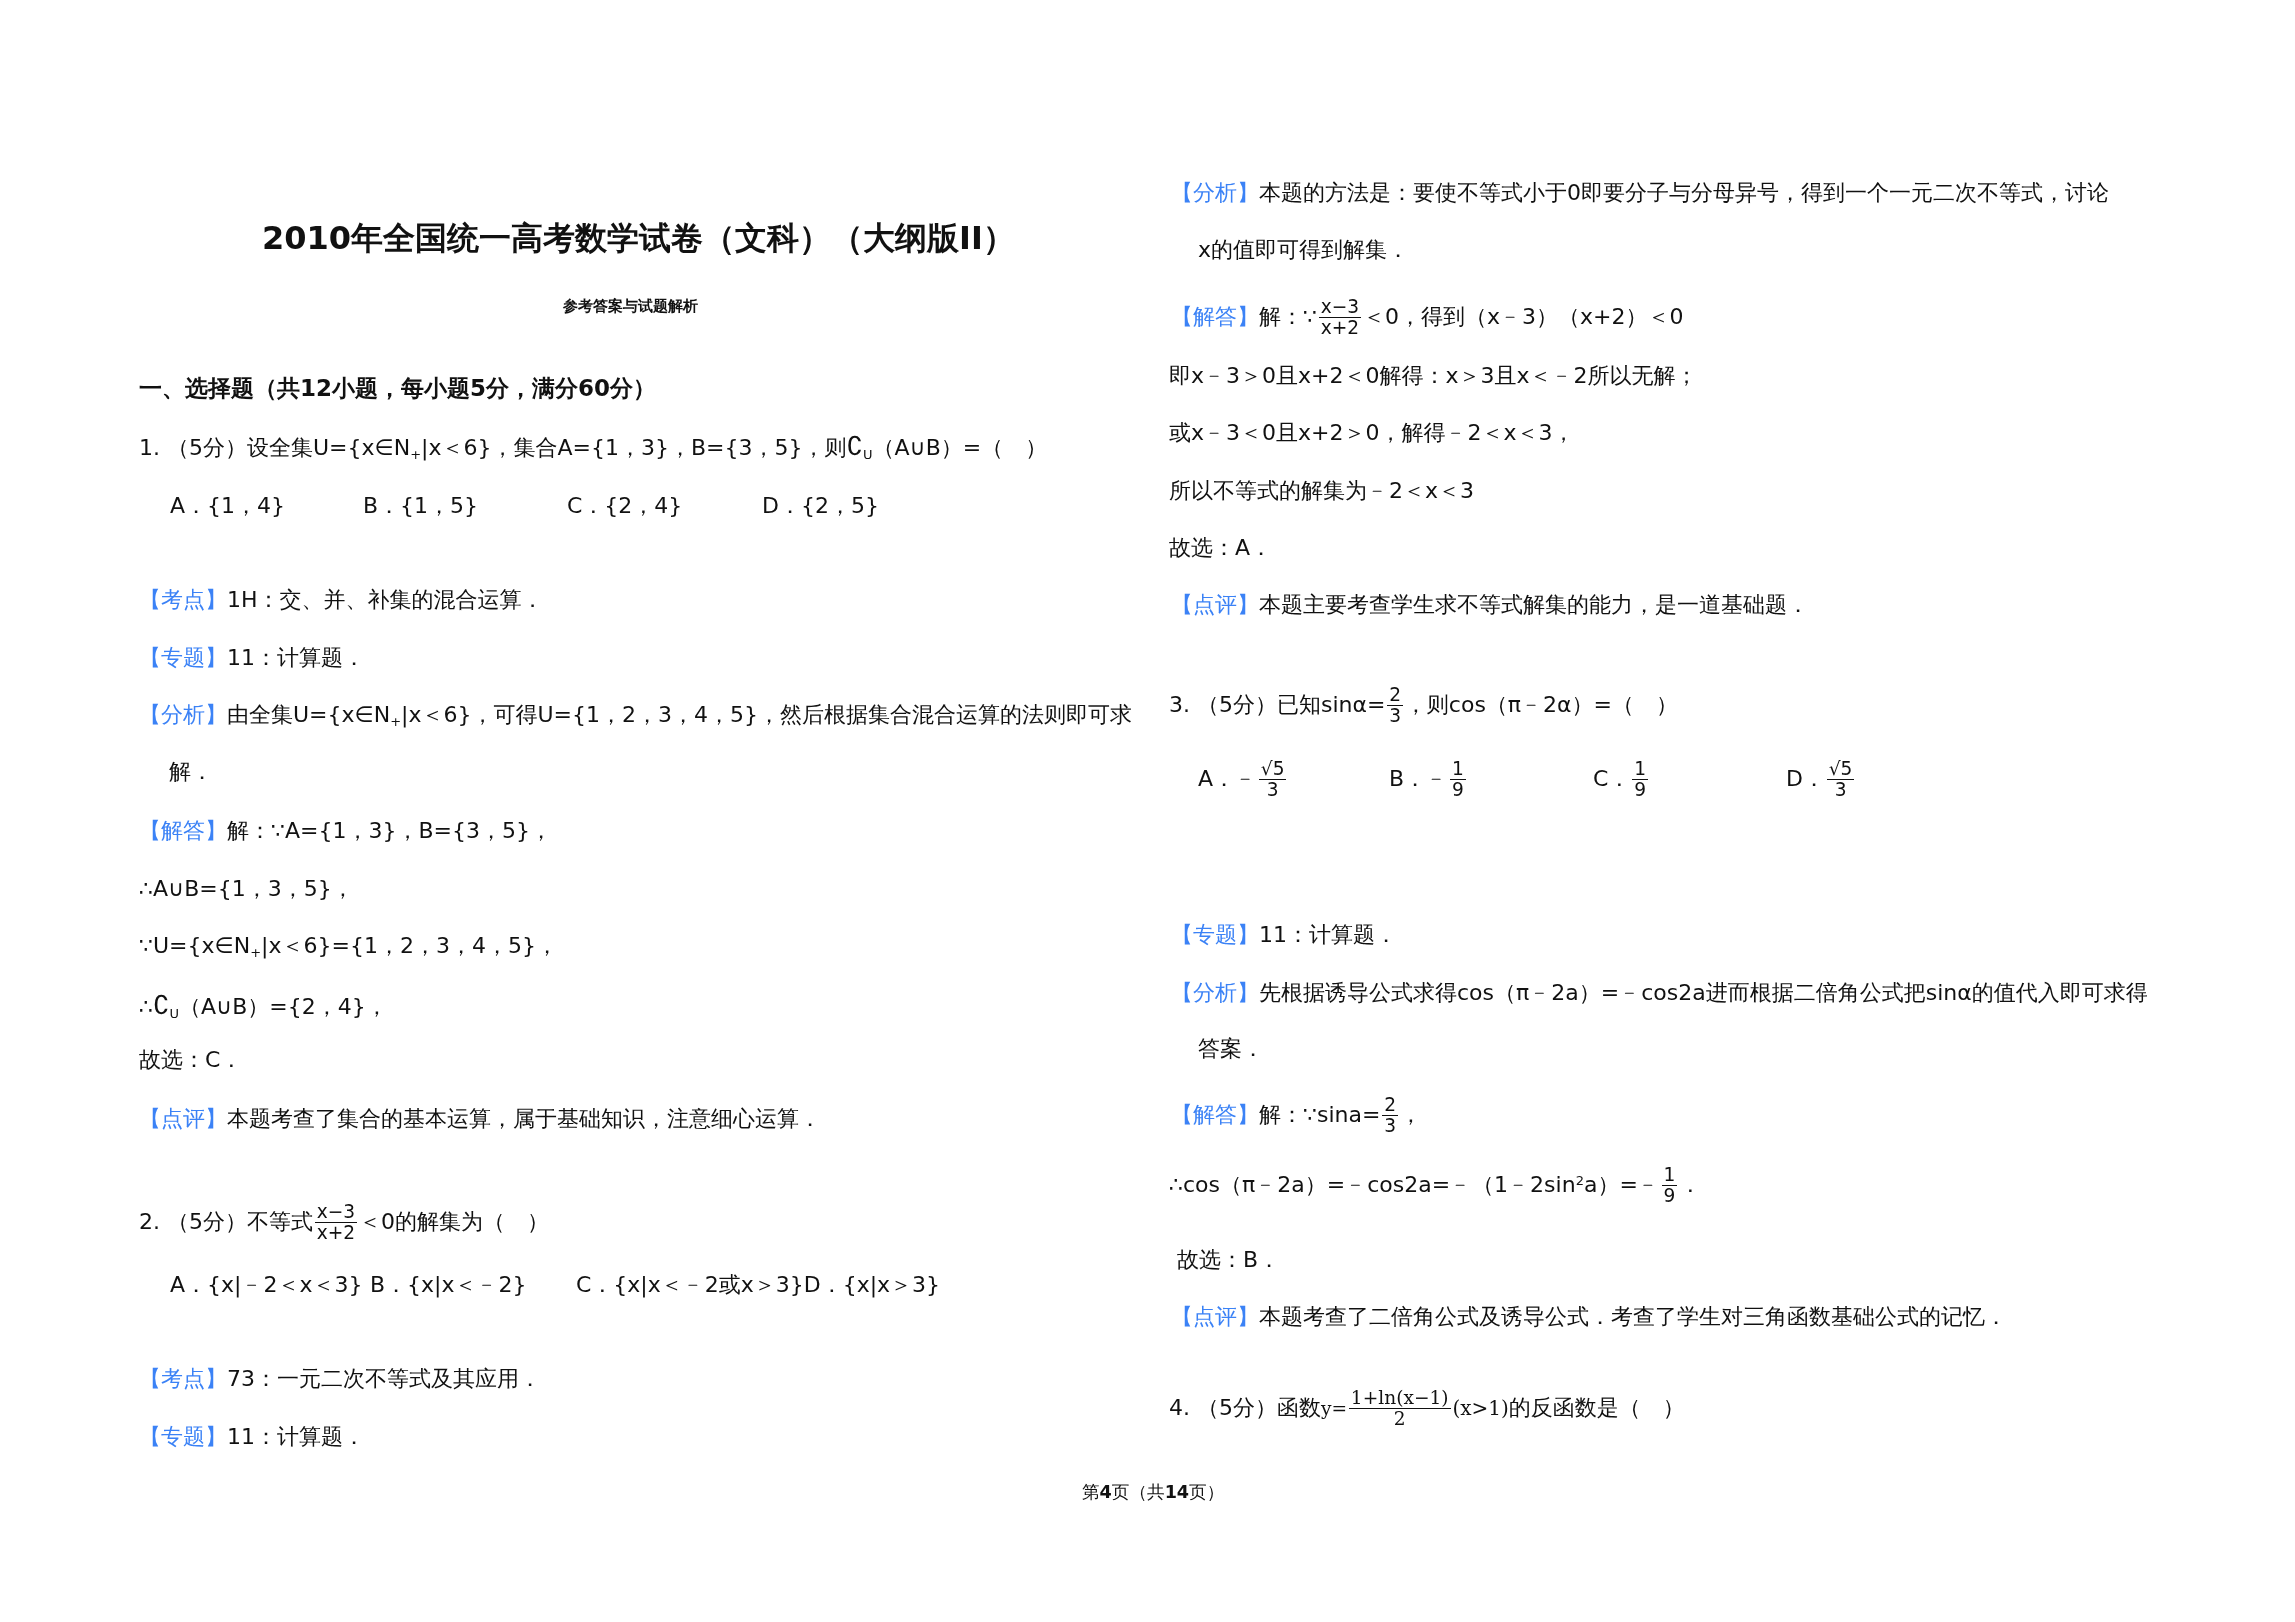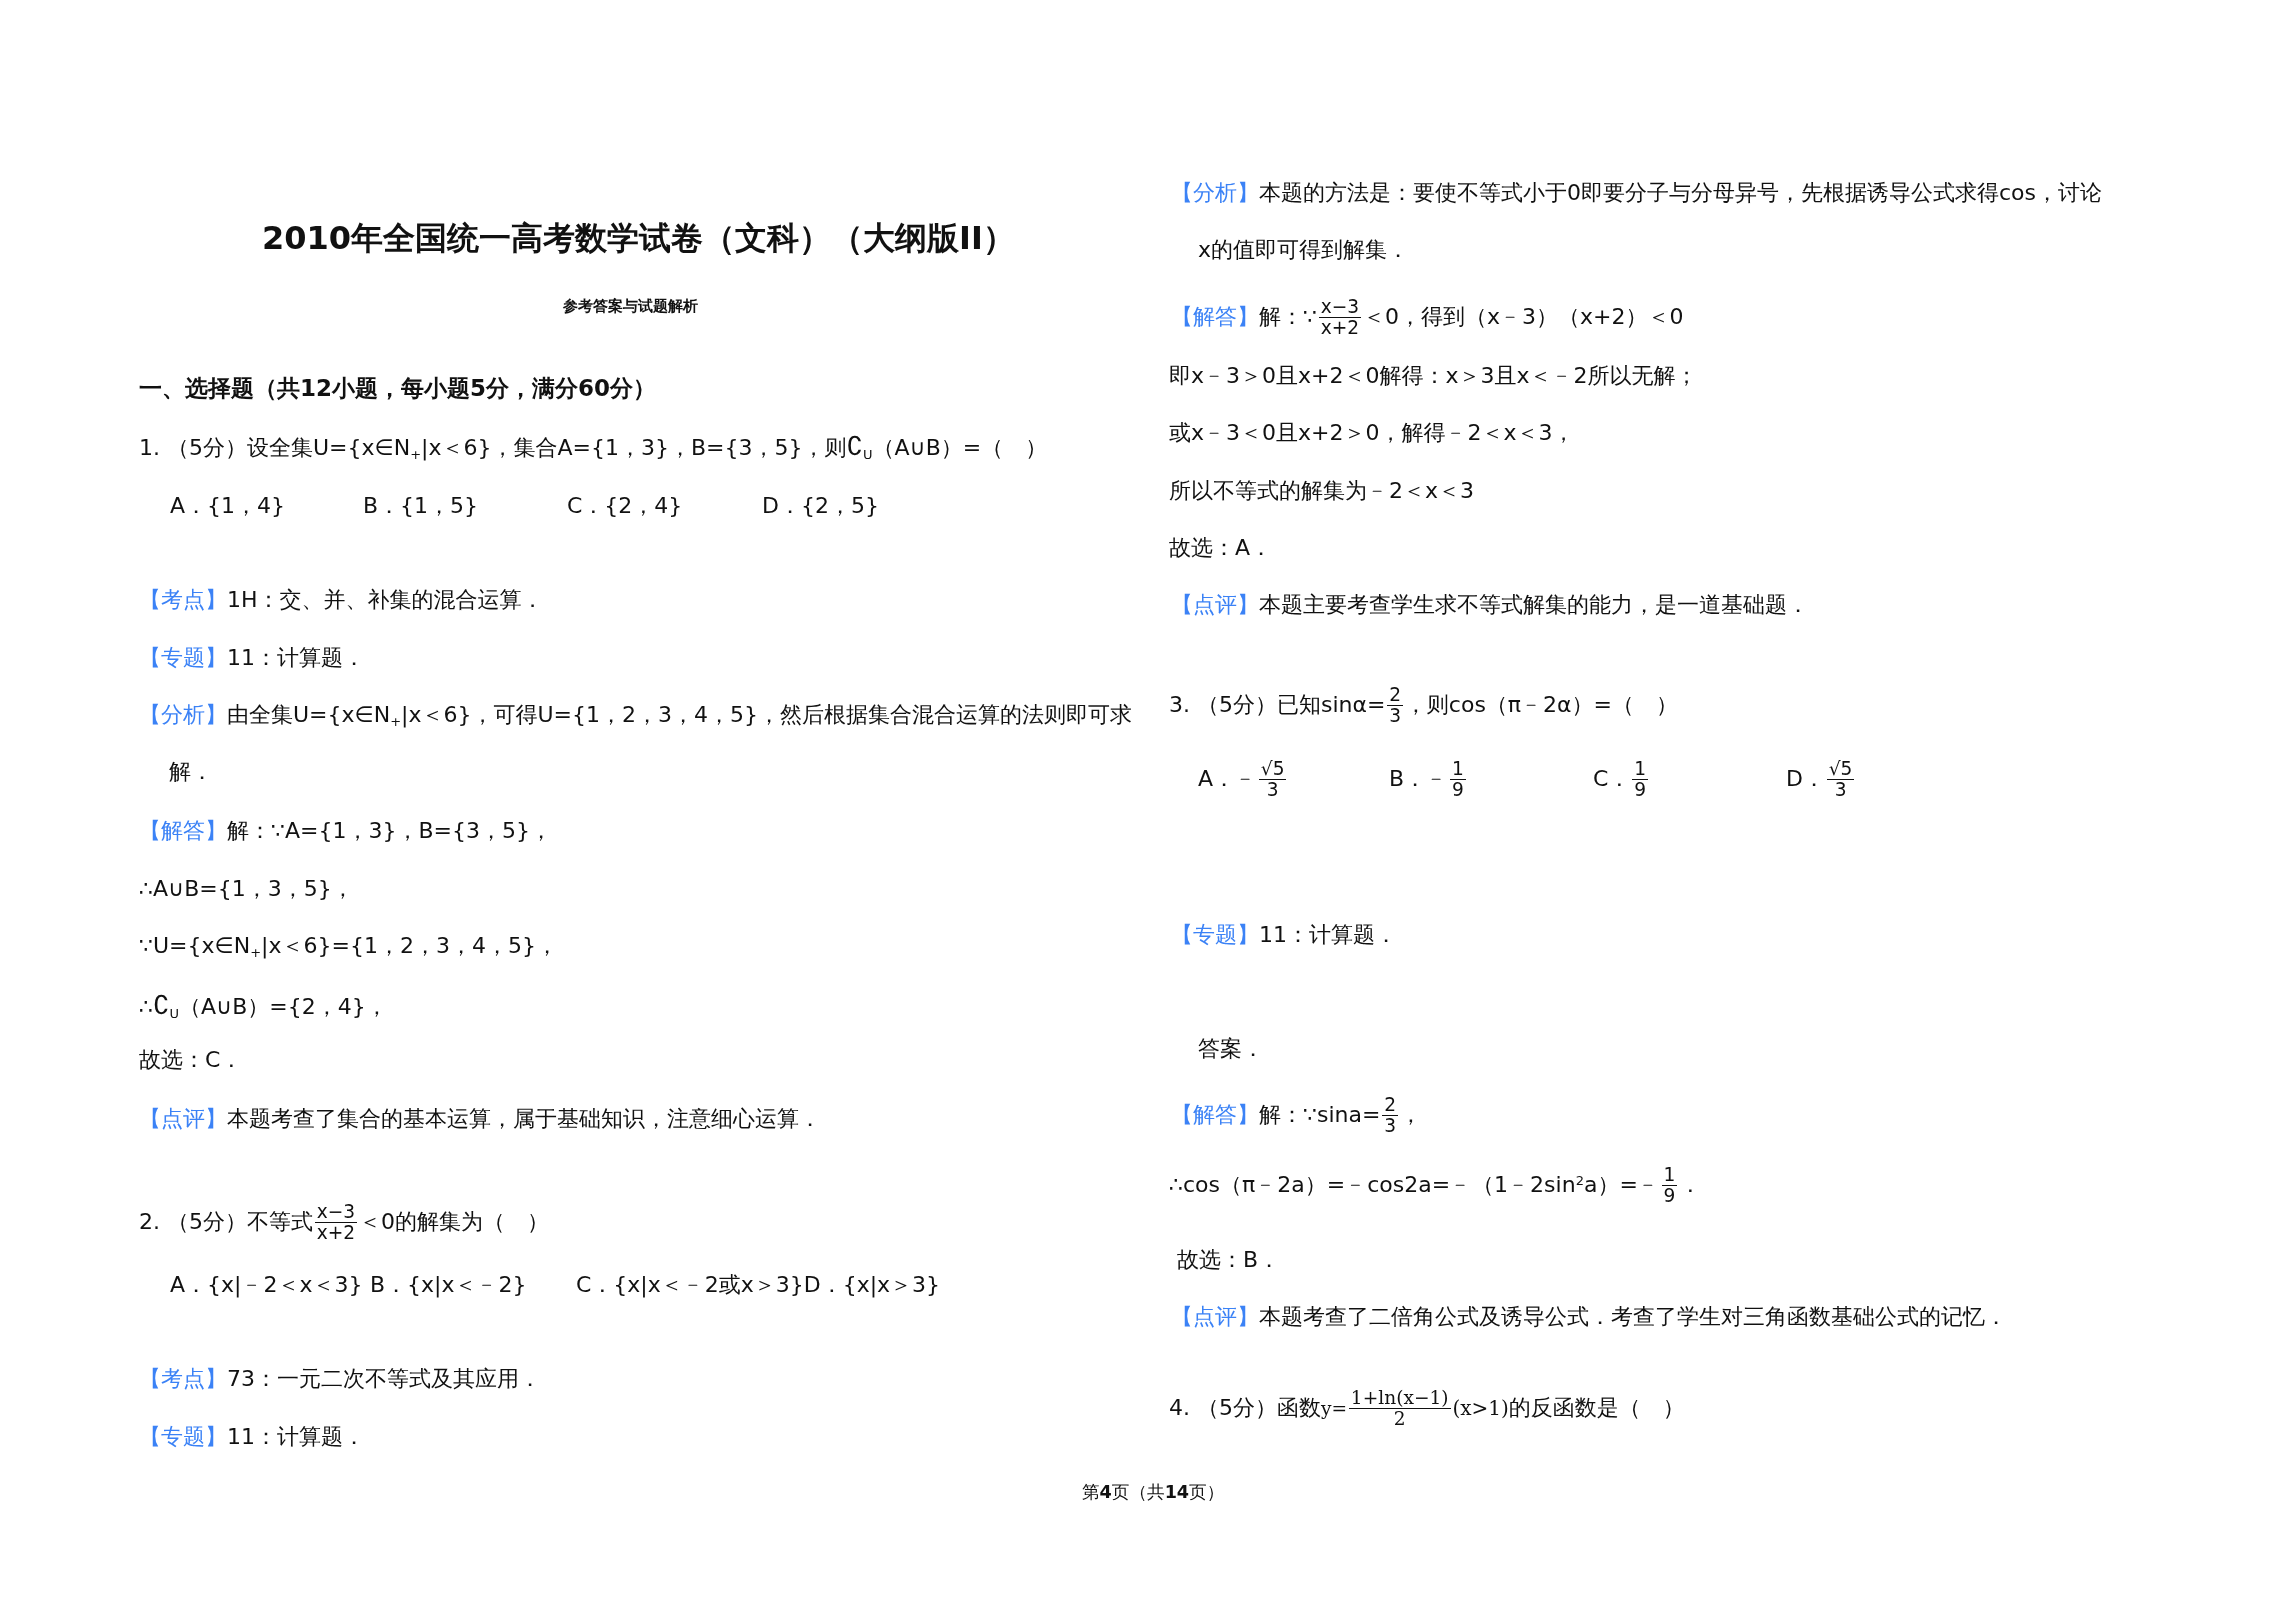--- a/index.html
+++ b/index.html
@@ -71,21 +71,21 @@
     <span class="opt">A．{x|﹣2＜x＜3}</span><span class="opt" style="margin-left:7.4px; width:206px">B．{x|x＜﹣2}</span><span class="opt">C．{x|x＜﹣2或x＞3}</span><span class="opt" style="margin-left:0">D．{x|x＞3}</span>
   </div>
   <div class="line" style="left:139px; top:1365px;">
     <span class="tag">【考点】</span><span>73：一元二次不等式及其应用．</span>
   </div>
   <div class="line" style="left:139px; top:1423px;">
     <span class="tag">【专题】</span><span>11：计算题．</span>
   </div>
 
   <div class="line" style="left:1171px; top:179px;">
-    <span class="tag">【分析】</span><span>本题的方法是：要使不等式小于0即要分子与分母异号，先根据诱导公式求得cos，讨论</span>
+    <span class="tag">【分析】</span><span>本题的方法是：要使不等式小于0即要分子与分母异号，得到一个一元二次不等式，讨论</span>
   </div>
   <div class="line" style="left:1198px; top:236px;">x的值即可得到解集．</div>
   <div class="line" style="left:1171px; top:297px;">
     <span class="tag">【解答】</span><span>解：∵</span><span class="frac"><span class="num">x−3</span><span class="den">x+2</span></span><span>＜0，得到（x﹣3）（x+2）＜0</span>
   </div>
   <div class="line" style="left:1169px; top:362px;">即x﹣3＞0且x+2＜0解得：x＞3且x＜﹣2所以无解；</div>
   <div class="line" style="left:1169px; top:419px;">或x﹣3＜0且x+2＞0，解得﹣2＜x＜3，</div>
   <div class="line" style="left:1169px; top:477px;">所以不等式的解集为﹣2＜x＜3</div>
   <div class="line" style="left:1169px; top:534px;">故选：A．</div>
   <div class="line" style="left:1171px; top:591px;">
@@ -93,20 +93,23 @@
   </div>
 
   <div class="line" style="left:1169px; top:685px;">
     <span>3. （5分）已知sinα=</span><span class="frac"><span class="num">2</span><span class="den">3</span></span><span>，则cos（π﹣2α）=（　）</span>
   </div>
   <div class="line" style="left:1198px; top:759px;">
     <span class="opt" style="width:191px"><span>A．</span><span>﹣</span><span class="frac"><span class="num">√5</span><span class="den">3</span></span></span><span class="opt" style="width:204px"><span>B．</span><span>﹣</span><span class="frac"><span class="num">1</span><span class="den">9</span></span></span><span class="opt" style="width:193px"><span>C．</span><span></span><span class="frac"><span class="num">1</span><span class="den">9</span></span></span><span class="opt"><span>D．</span><span></span><span class="frac"><span class="num">√5</span><span class="den">3</span></span></span>
   </div>
   <div class="line" style="left:1171px; top:921px;">
     <span class="tag">【专题】</span><span>11：计算题．</span>
+  </div>
+  <div class="line" style="left:1171px; top:979px;">
+    <span class="tag">【分析】</span><span>先根据诱导公式求得cos（π﹣2a）=﹣cos2a进而根据二倍角公式把sinα的值代入即可求得</span>
   </div>
   <div class="line" style="left:1198px; top:1035px;">答案．</div>
   <div class="line" style="left:1171px; top:1095px;">
     <span class="tag">【解答】</span><span>解：∵sina=</span><span class="frac"><span class="num">2</span><span class="den">3</span></span><span>，</span>
   </div>
   <div class="line" style="left:1169px; top:1165px;">
     <span>∴cos（π﹣2a）=﹣cos2a=﹣（1﹣2sin</span><span class="sup">2</span><span>a）=﹣</span><span class="frac"><span class="num">1</span><span class="den">9</span></span><span>．</span>
   </div>
   <div class="line" style="left:1169px; top:1246px;margin-left:8px;">故选：B．</div>
   <div class="line" style="left:1171px; top:1303px;">

